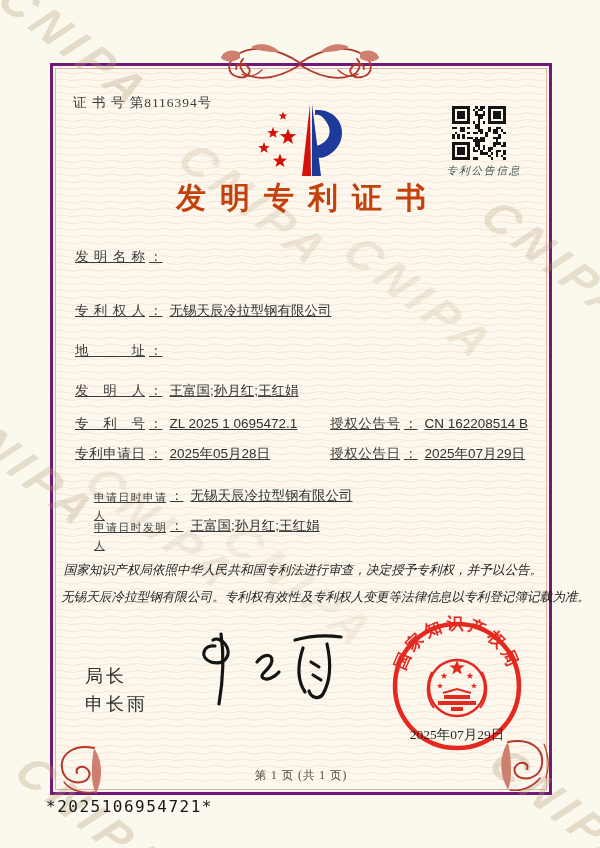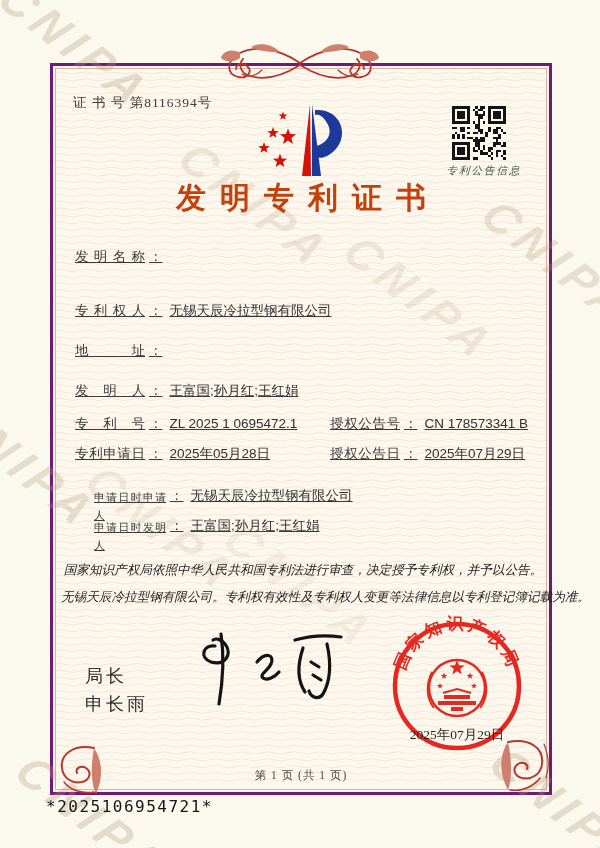--- a/index.html
+++ b/index.html
@@ -271,21 +271,21 @@
       <span class="val">王富国;孙月红;王红娟</span>
     </div>
     <div class="row" style="left:0;top:171px">
       <span class="lbl">专利号</span>
       <span class="col">：</span>
       <span class="val">ZL 2025 1 0695472.1</span>
     </div>
     <div class="row" style="left:255px;top:171px">
       <span class="lbl">授权公告号</span>
       <span class="col">：</span>
-      <span class="val">CN 178573341 B</span>
+      <span class="val">CN 162208514 B</span>
     </div>
     <div class="row" style="left:0;top:201px">
       <span class="lbl">专利申请日</span>
       <span class="col">：</span>
       <span class="val">2025年05月28日</span>
     </div>
     <div class="row" style="left:255px;top:201px">
       <span class="lbl">授权公告日</span>
       <span class="col">：</span>
       <span class="val">2025年07月29日</span>

